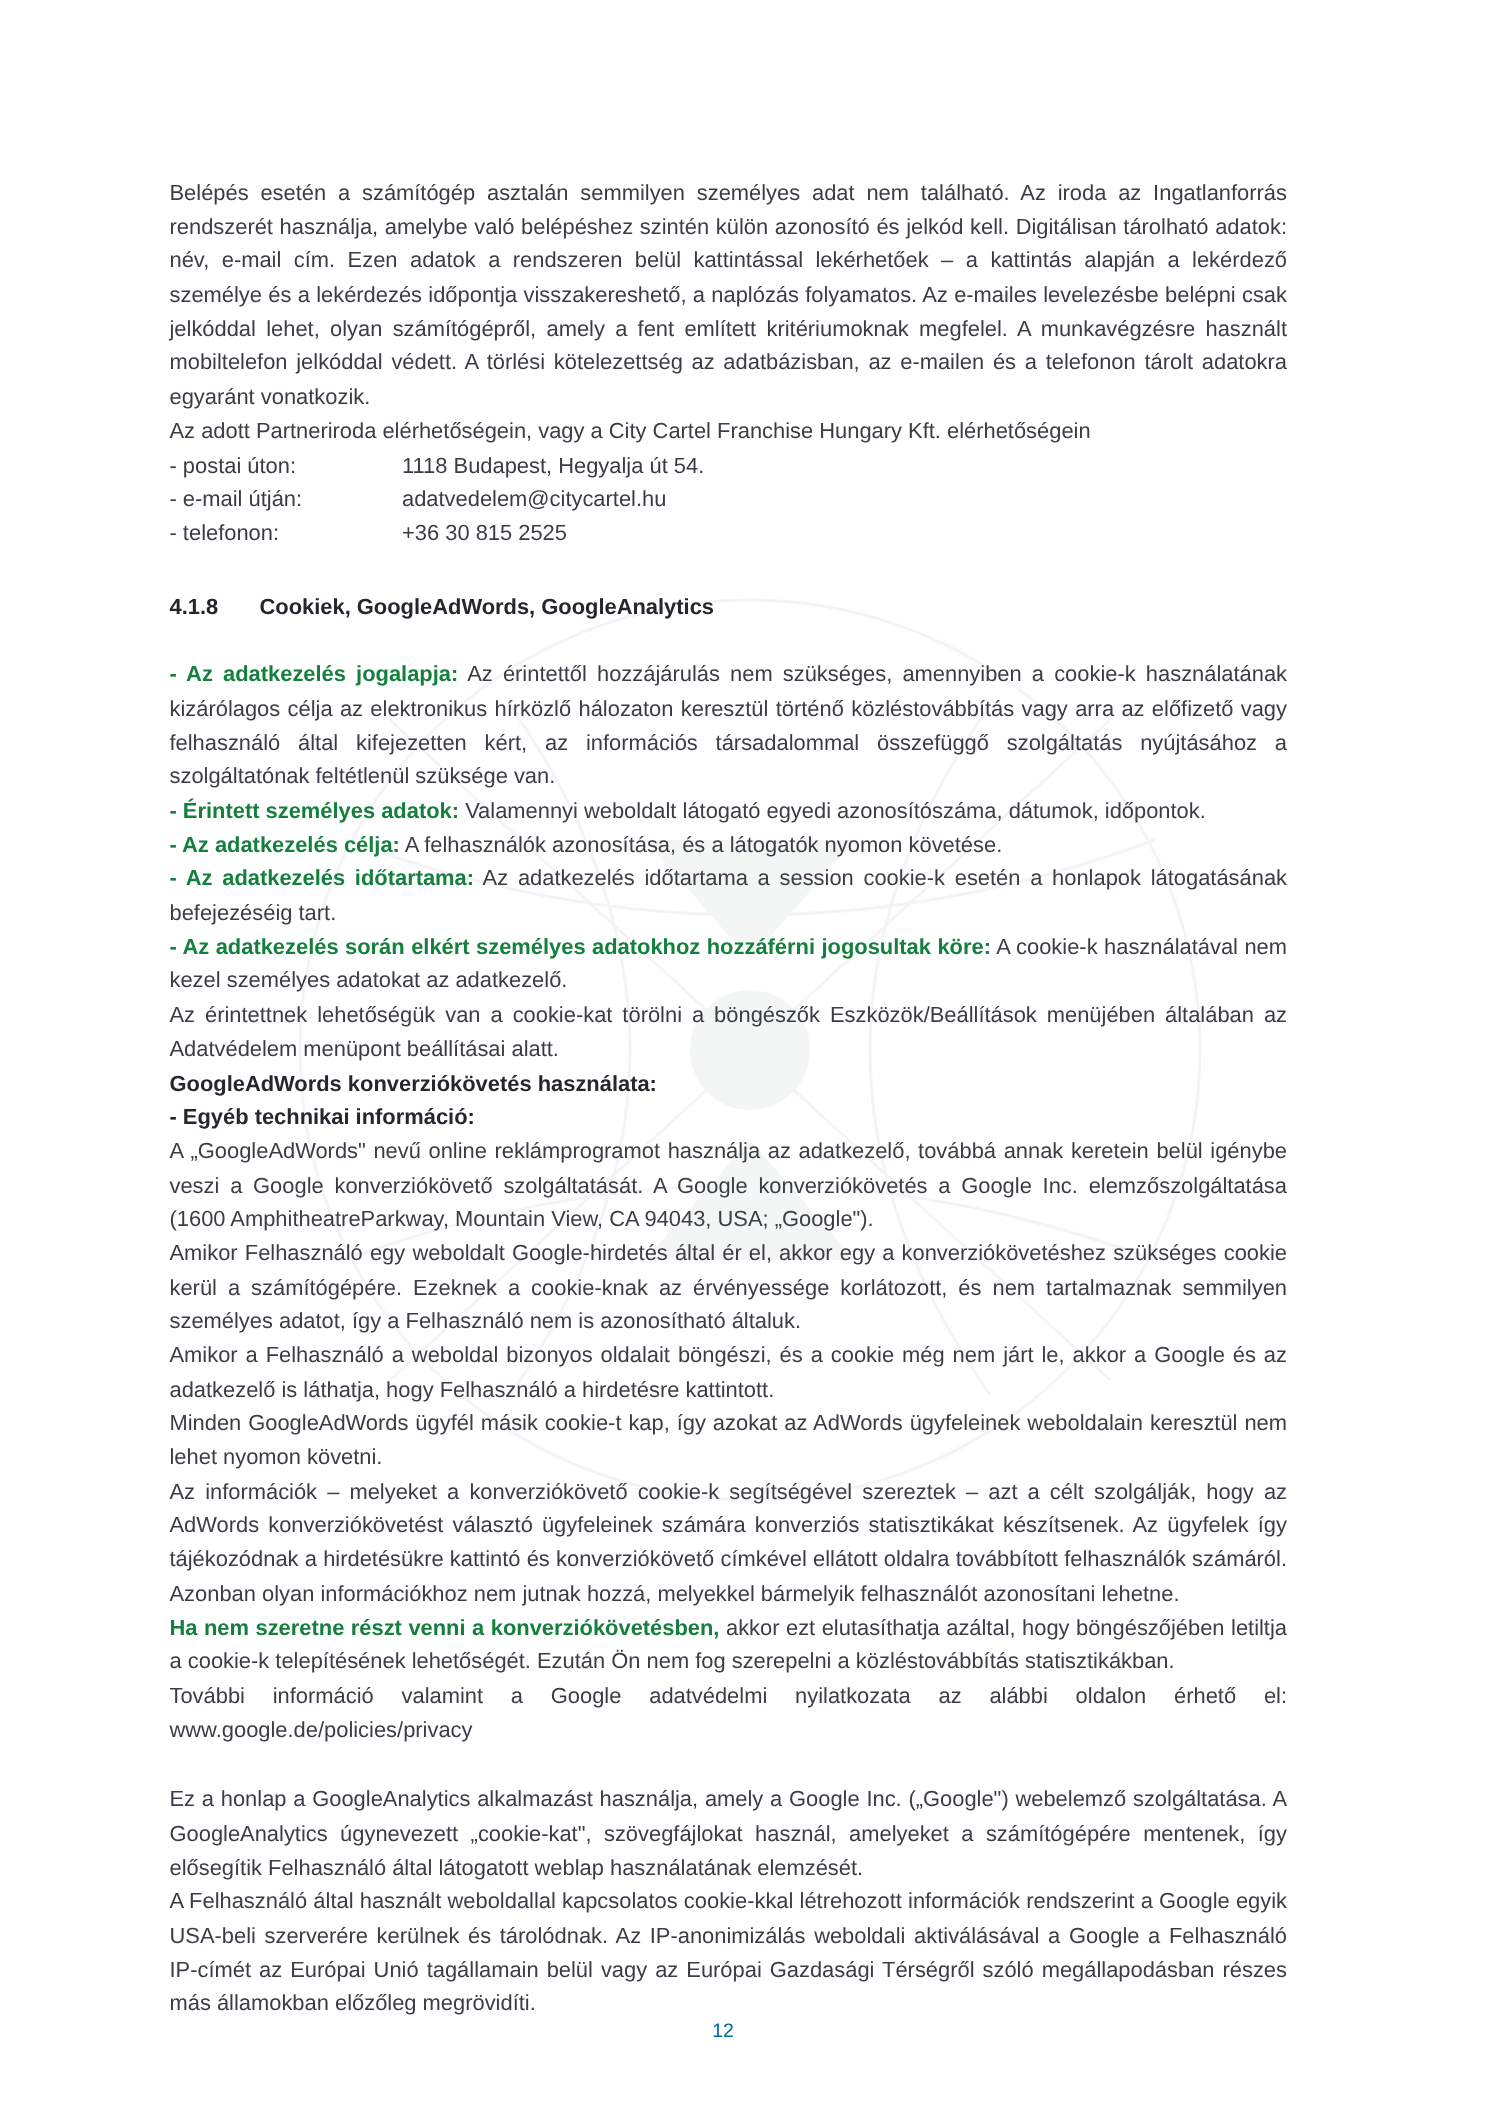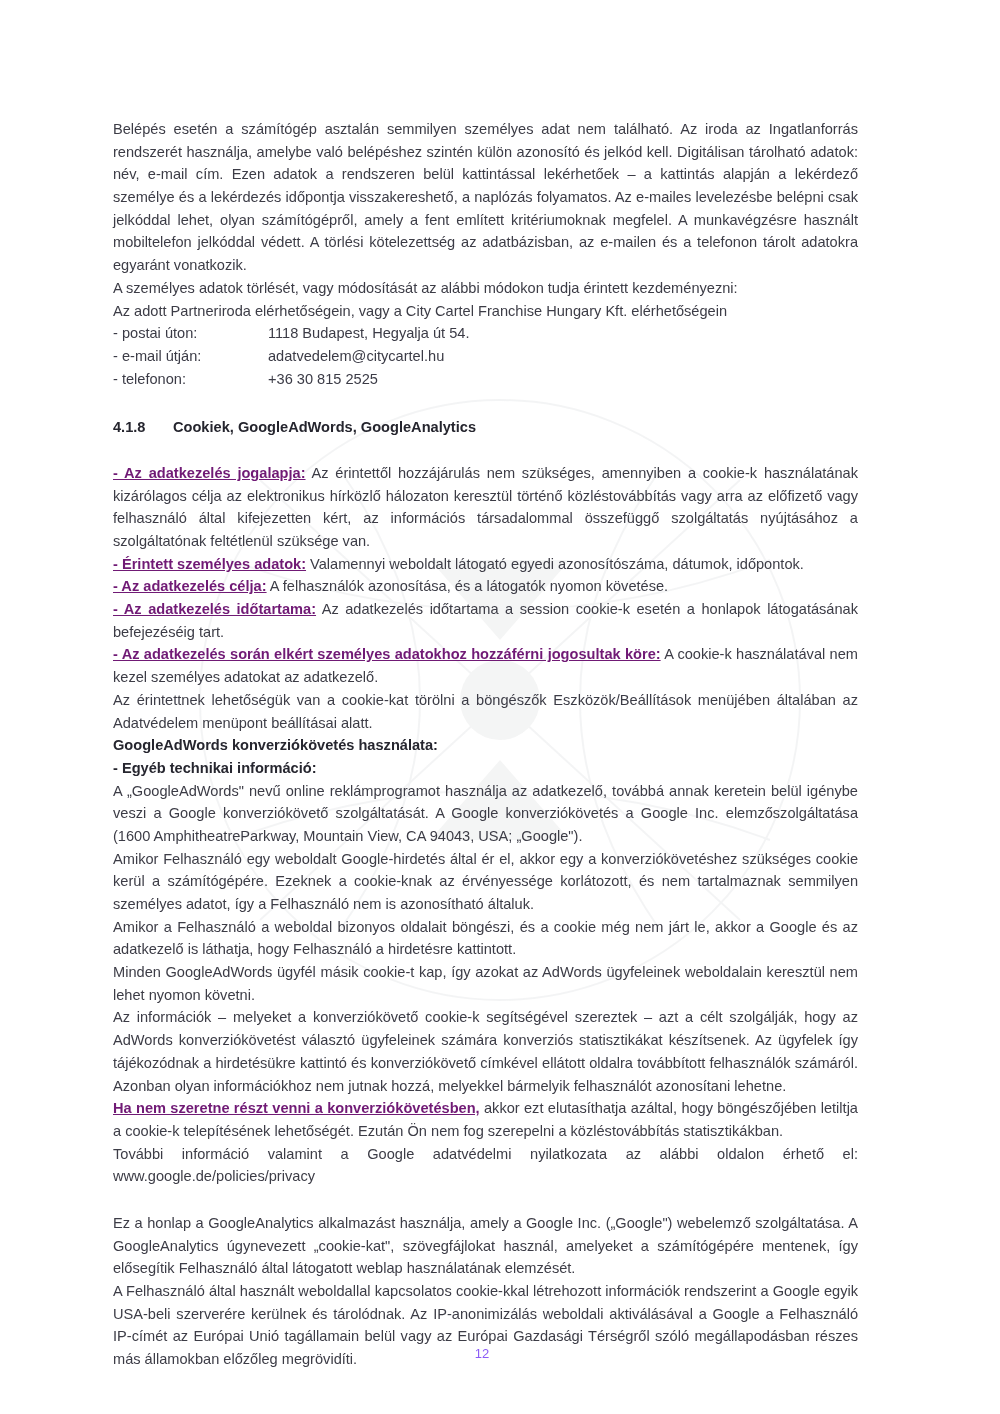--- a/index.html
+++ b/index.html
@@ -35,21 +35,21 @@
     font-size: 14.6px;
     line-height: 1.555;
   }
   p {
     margin: 0;
     text-align: justify;
     text-justify: inter-word;
     color: #3c3c46;
   }
   p.nojust { text-align: left; }
-  b, .b { font-weight: bold; color: #701a75; text-decoration: underline; }
+  b, .b { font-weight: bold; color: #15803d; }
   .sec-head {
     margin-top: 26px;
     margin-bottom: 23px;
     font-weight: bold;
     color: #25252e;
     display: flex;
     align-items: baseline;
   }
   .sec-num {
     width: 60px;
@@ -72,21 +72,21 @@
     margin: 0;
   }
   .pagenum {
     position: absolute;
     z-index: 1;
     left: 0;
     right: 0;
     top: 1346px;
     text-align: center;
     font-size: 13px;
-    color: #8b5cf6;
+    color: #0369a1;
   }
 </style>
 </head>
 <body>
 
 <div class="page">
 
   <svg class="watermark" viewBox="0 0 1000 1414" xmlns="http://www.w3.org/2000/svg">
     <g fill="none" stroke="#ebeced" stroke-width="2">
       <ellipse cx="500" cy="700" rx="300" ry="300"></ellipse>
@@ -101,21 +101,20 @@
       <circle cx="500" cy="700" r="40"></circle>
       <path d="M 430 560 L 500 640 L 570 560 Z"></path>
       <path d="M 430 840 L 500 760 L 570 840 Z"></path>
     </g>
   </svg>
 
   <div class="content">
 
     <p>Belépés esetén a számítógép asztalán semmilyen személyes adat nem található. Az iroda az Ingatlanforrás rendszerét használja, amelybe való belépéshez szintén külön azonosító és jelkód kell. Digitálisan tárolható adatok: név, e-mail cím. Ezen adatok a rendszeren belül kattintással lekérhetőek – a kattintás alapján a lekérdező személye és a lekérdezés időpontja visszakereshető, a naplózás folyamatos. Az e-mailes levelezésbe belépni csak jelkóddal lehet, olyan számítógépről, amely a fent említett kritériumoknak megfelel. A munkavégzésre használt mobiltelefon jelkóddal védett. A törlési kötelezettség az adatbázisban, az e-mailen és a telefonon tárolt adatokra egyaránt vonatkozik.</p>
 
-    <p class="nojust">A személyes adatok törlését, vagy módosítását az alábbi módokon tudja érintett kezdeményezni:</p>
 
     <p class="nojust">Az adott Partneriroda elérhetőségein, vagy a City Cartel Franchise Hungary Kft. elérhetőségein</p>
 
     <div class="contactline">
       <span class="contact-label">- postai úton:</span>
       <span>1118 Budapest, Hegyalja út 54.</span>
     </div>
     <div class="contactline">
       <span class="contact-label">- e-mail útján:</span>
       <span>adatvedelem@citycartel.hu</span>

